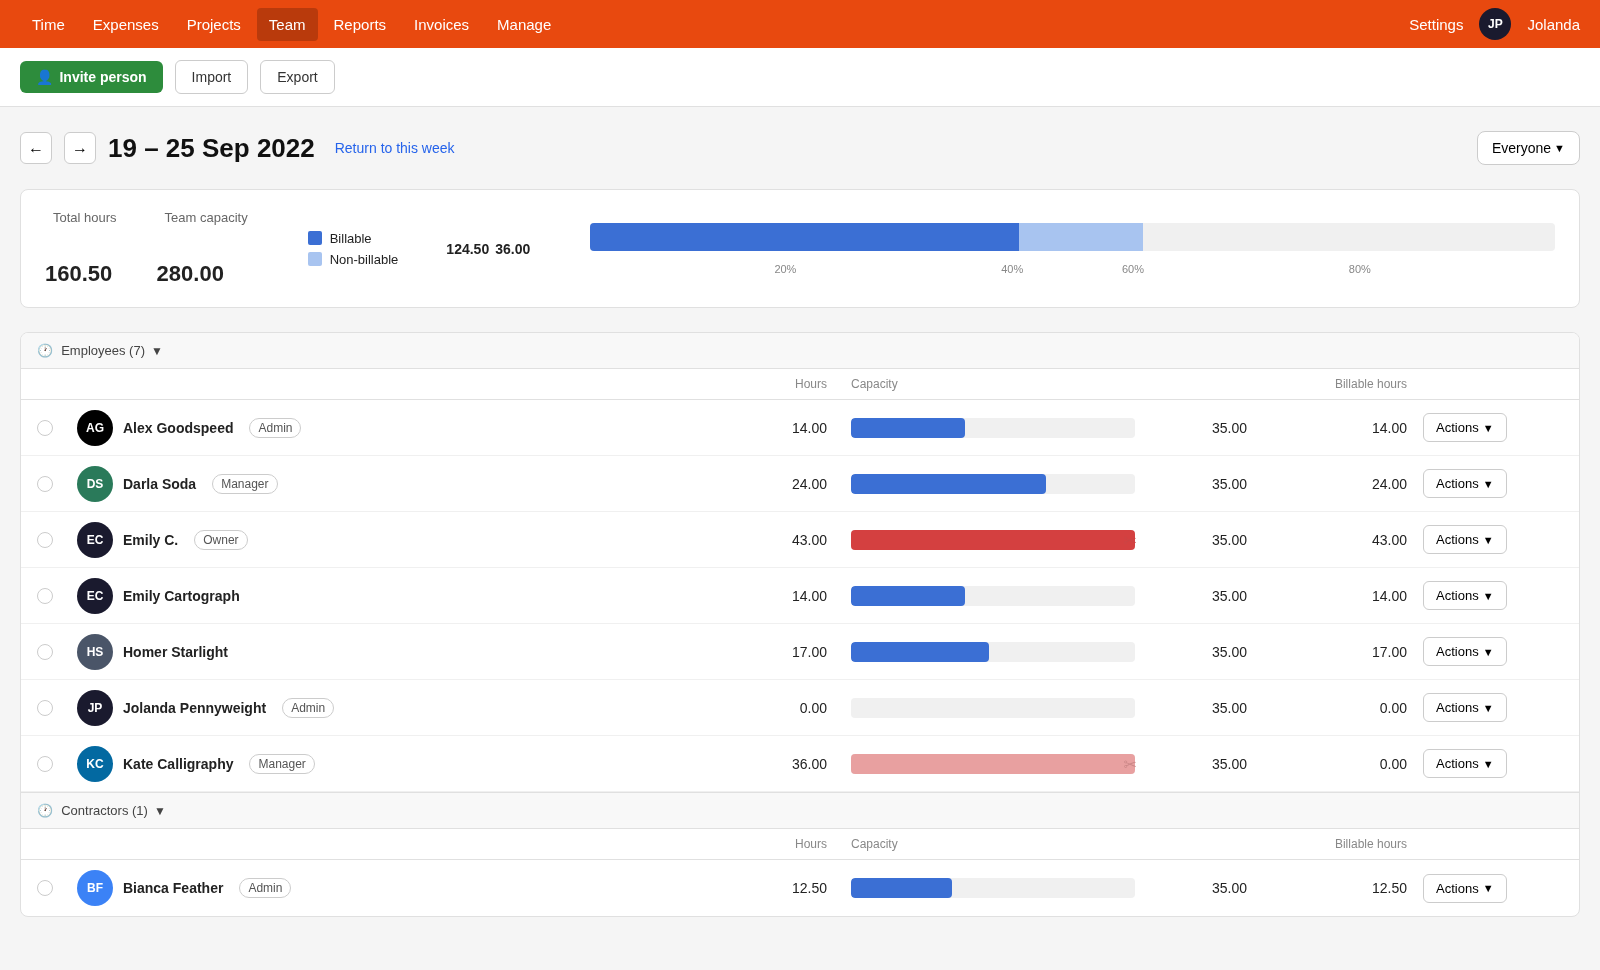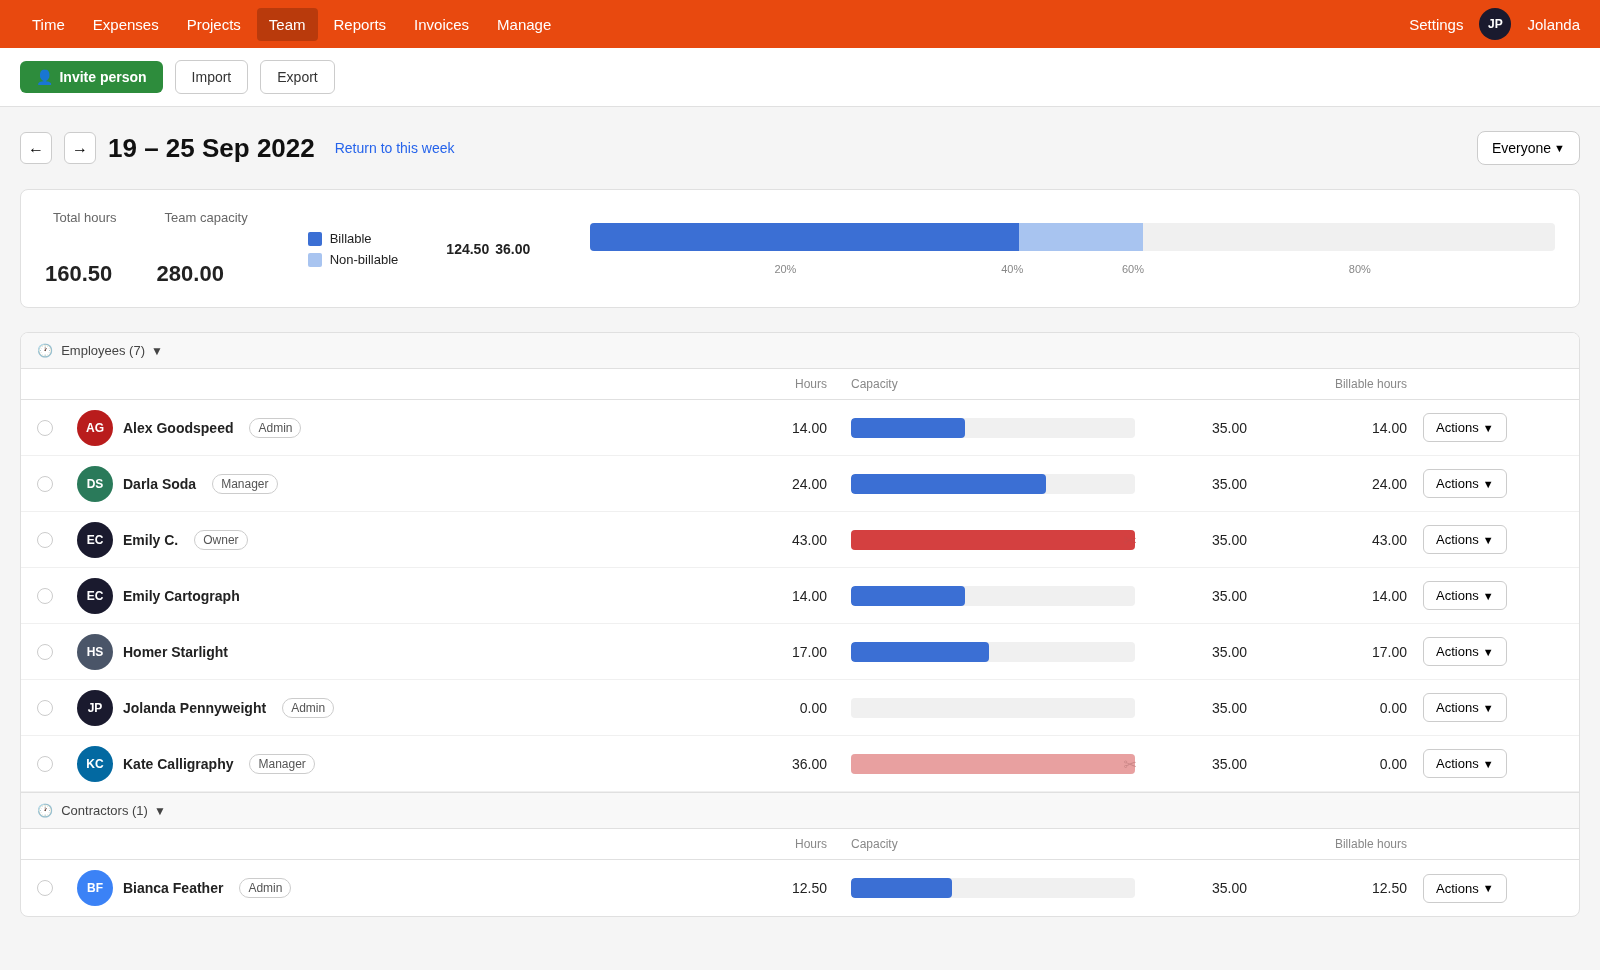--- a/index.html
+++ b/index.html
@@ -129,21 +129,21 @@
       margin-bottom: 24px;
       background: #fff;
       border: 1px solid #e0e0e0;
       border-radius: 8px;
       padding: 20px 24px;
     }
     .stat-group { display: flex; flex-direction: column; gap: 4px; }
     .stat-label { font-size: 13px; color: #666; margin-left: 8px; }
     .stat-value { font-size: 22px; font-weight: 700; margin-top: 32px; }
     .legend-group { display: flex; flex-direction: column; gap: 6px; margin-left: 20px; }
-    .legend-item { display: flex; align-items: flex-end; gap: 8px; font-size: 13px; }
+    .legend-item { display: flex; align-items: flex-start; gap: 8px; font-size: 13px; }
     .legend-dot { width: 14px; height: 14px; border-radius: 2px; }
     .legend-dot.billable { background: #3b6fd4; }
     .legend-dot.non-billable { background: #a8c4f0; }
     .legend-values { display: flex; flex-direction: row; gap: 6px; margin-left: 8px; }
     .legend-num { font-size: 14px; font-weight: 700; }
     .progress-section { flex: 1; margin-left: 20px; }
     .progress-bar-container {
       position: relative;
       height: 28px;
       background: #f0f0f0;
@@ -371,21 +371,21 @@
       <div style="text-align:right; padding-right:16px;"></div>
       <div style="text-align:right; padding-right:16px;">Billable hours</div>
       <div></div>
     </div>
 
     <div class="table-row">
       <div>
           <div class="row-checkbox"></div>
         </div>
       <div class="person-info">
-        <div class="person-avatar" style="background:#b91c1c;">AG</div>
+        <div class="person-avatar" style="background:#000000;">AG</div>
         <span class="person-name">Alex Goodspeed</span>
         <span class="role-badge">Admin</span>
       </div>
       <div class="hours-val">14.00</div>
       <div class="capacity-bar-wrap">
         <div class="capacity-bar-bg">
           <div class="capacity-bar-fill blue" style="width:40%;"></div>
         </div>
       </div>
       <div class="capacity-val">35.00</div>

